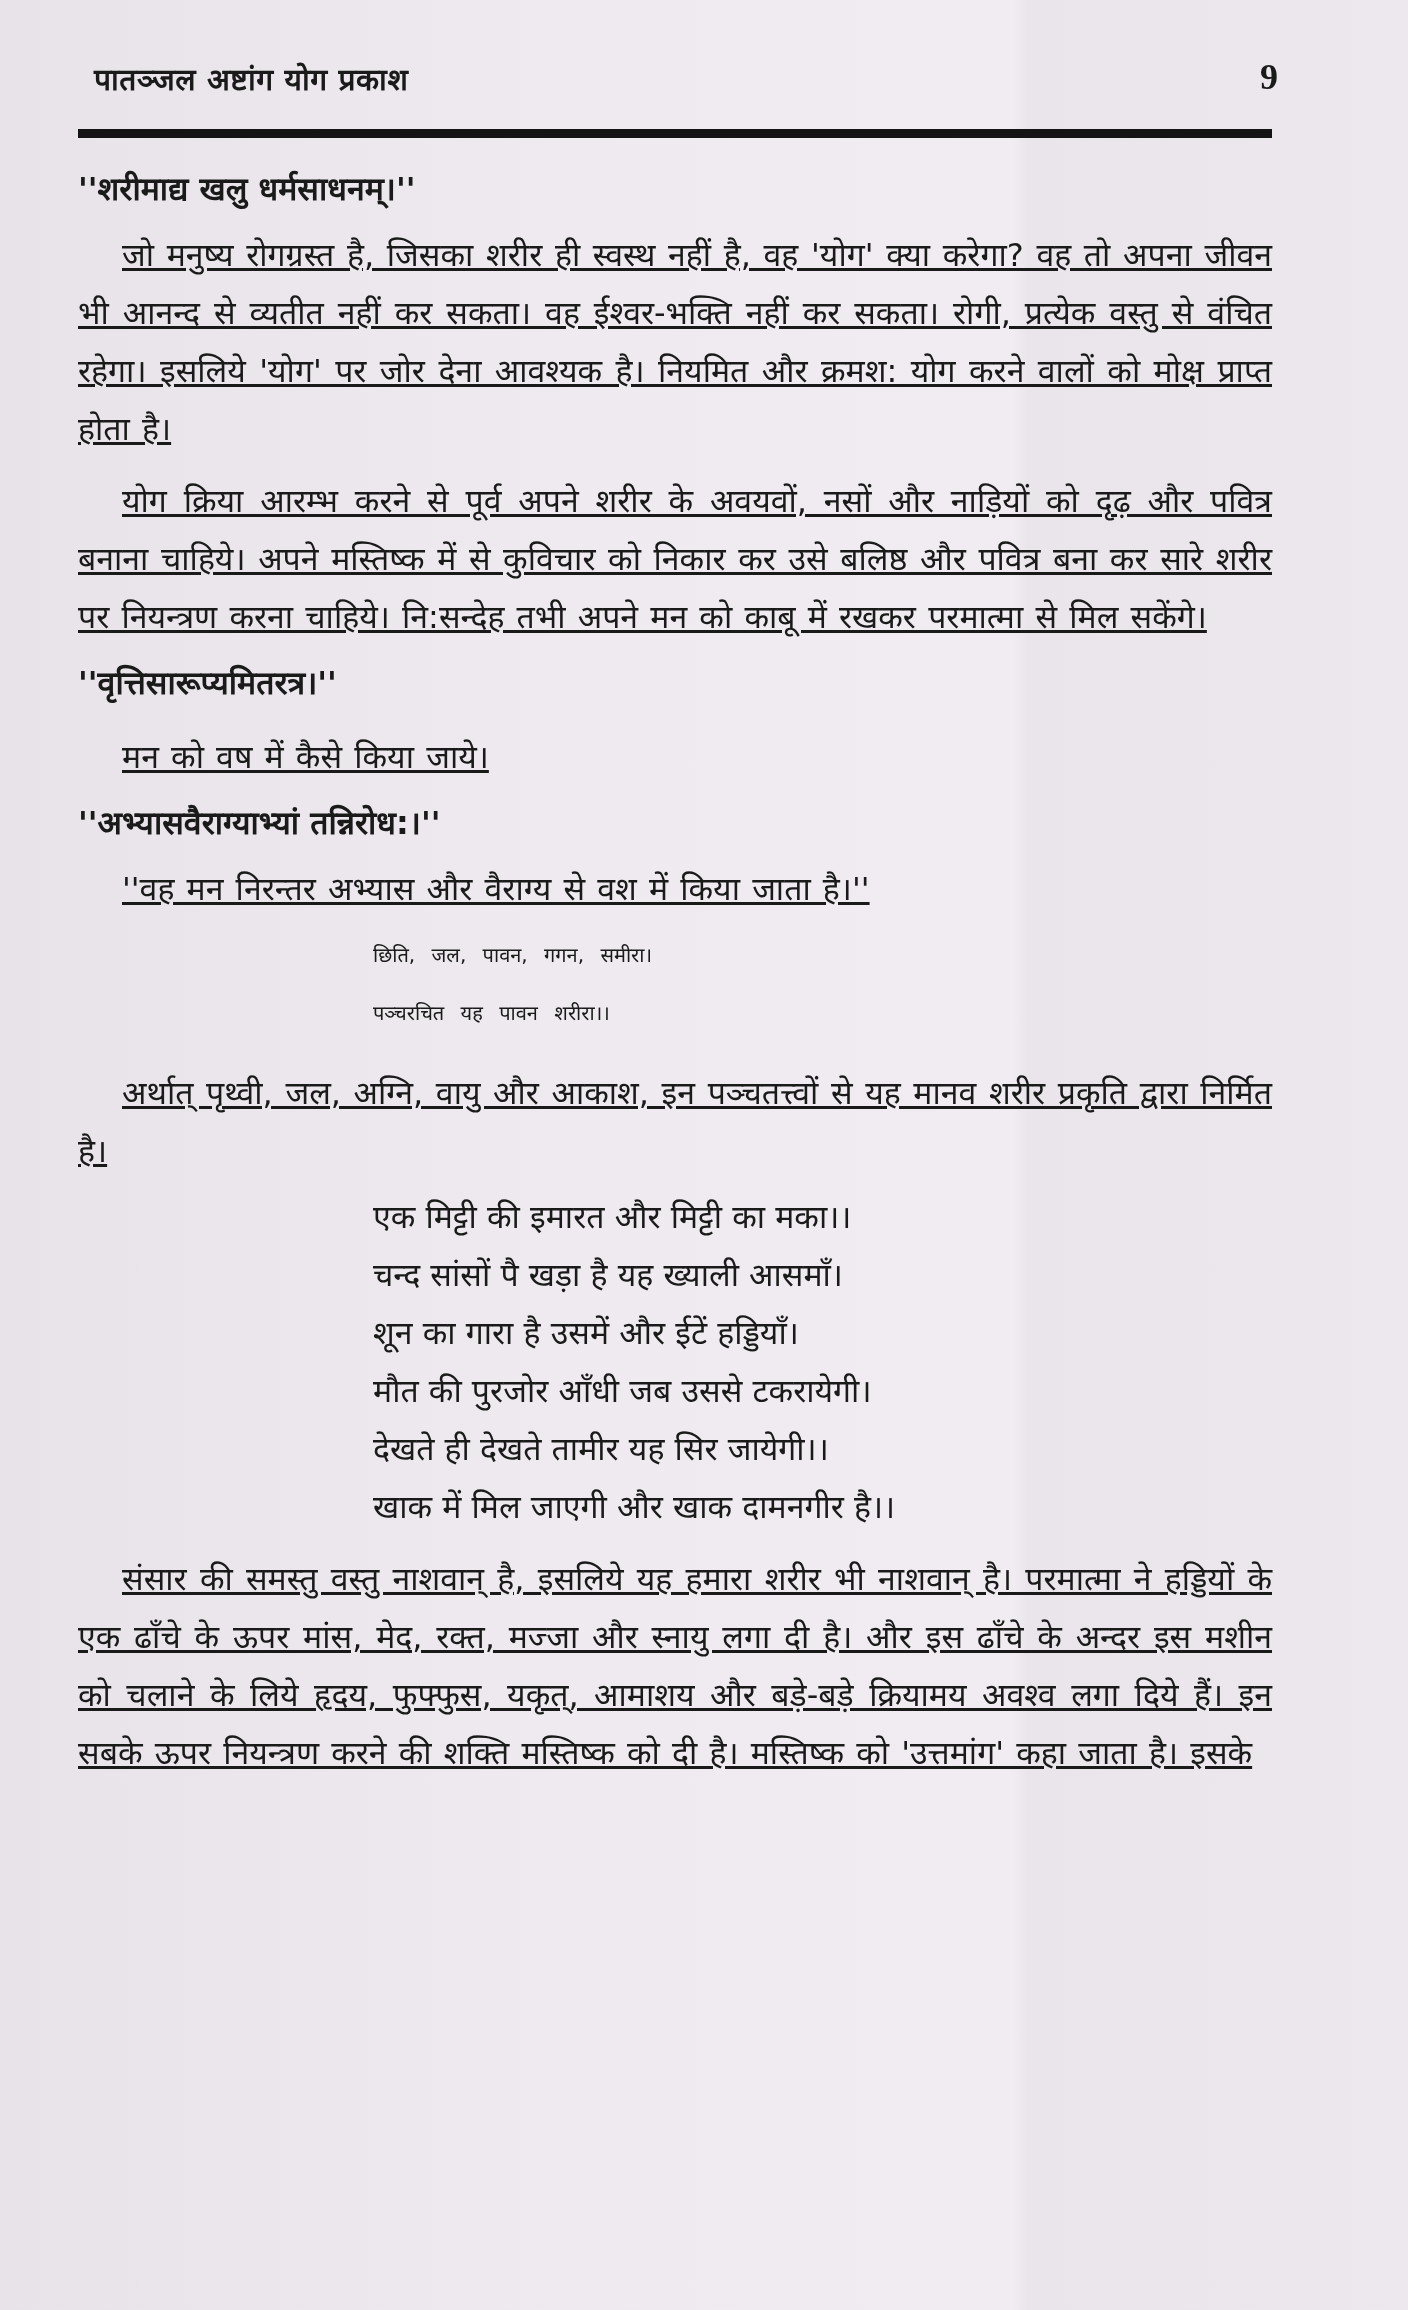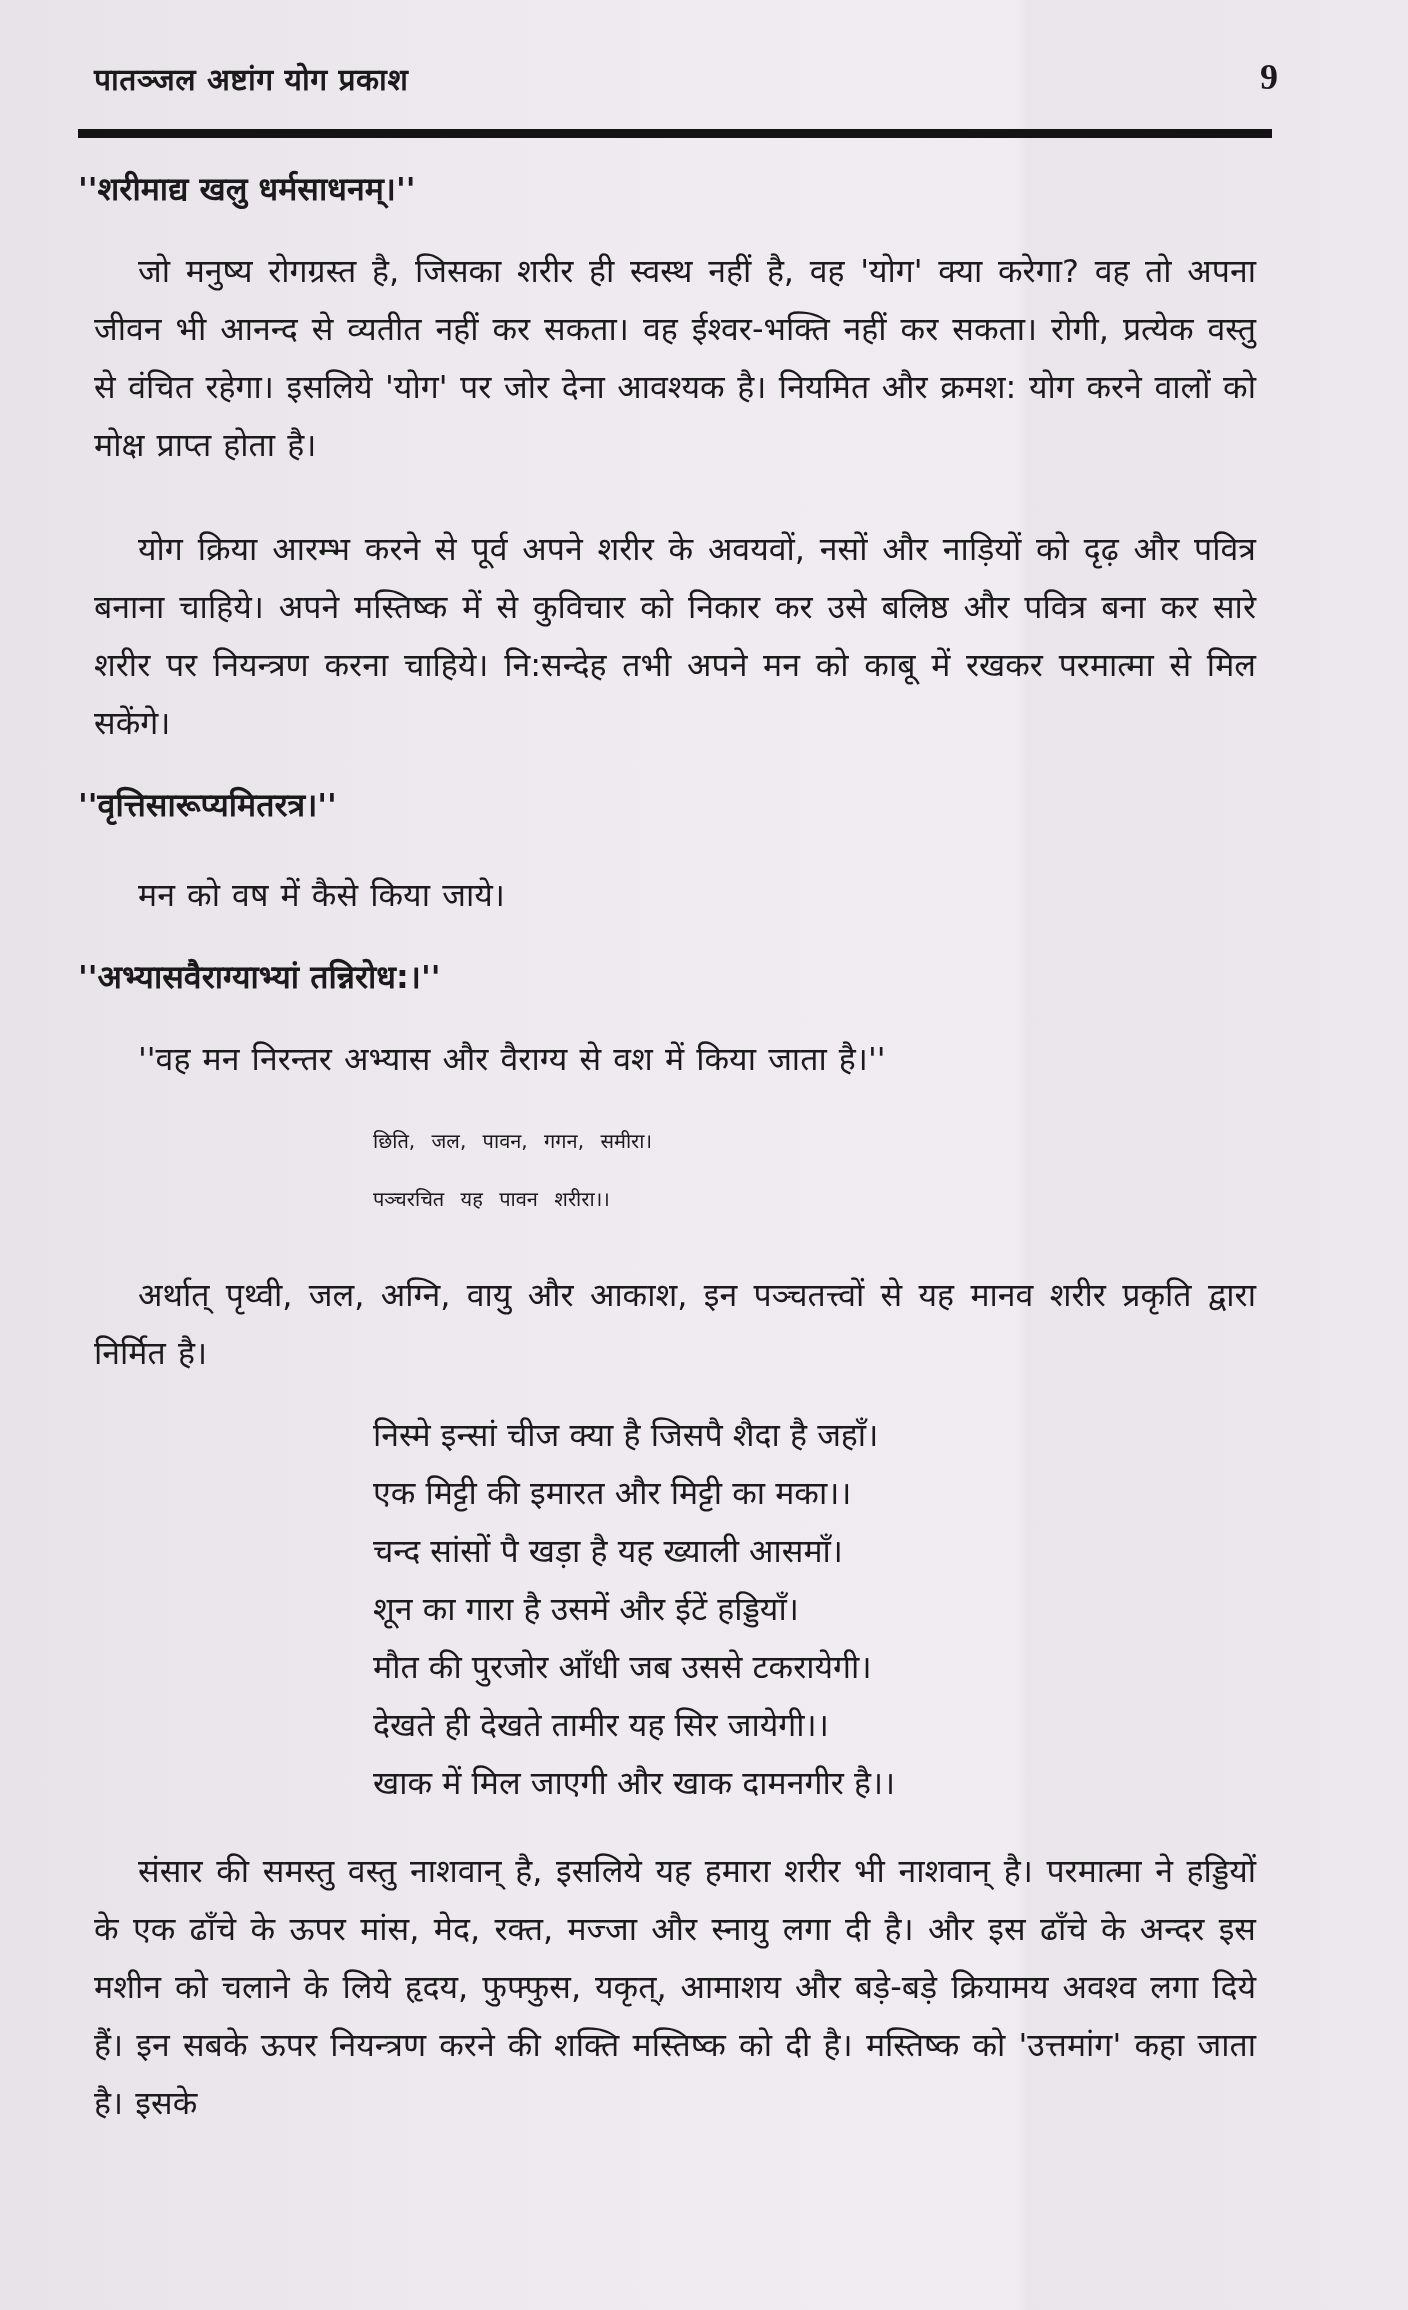--- a/index.html
+++ b/index.html
@@ -62,25 +62,26 @@
       line-height: 58px;
     }
     .sloka {
       text-align: left;
       font-weight: bold;
       font-size: 32px;
       margin: 0;
       line-height: 58px;
     }
     .para {
-      margin: 16px;
+      margin: 0;
       text-indent: 44px;
       text-align: justify;
       text-align-last: left;
       word-spacing: 2px;
+      text-decoration: underline;
     }
     .gap-s { height: 8px; }
     .gap-m { height: 14px; }
     .verse-bold {
       margin: 0 0 0 295px;
       font-weight: normal;
       font-size: 20px;
       line-height: 58px;
       word-spacing: 10px;
     }
@@ -117,21 +118,20 @@
     <div class="gap-s"></div>
     <p class="para">''वह मन निरन्तर अभ्यास और वैराग्य से वश में किया जाता है।''</p>
     <div class="gap-s"></div>
     <p class="verse-bold">छिति, जल, पावन, गगन, समीरा।</p>
     <p class="verse-bold">पञ्चरचित यह पावन शरीरा।।</p>
     <div class="gap-m"></div>
     <div class="gap-s"></div>
     <p class="para">अर्थात् पृथ्वी, जल, अग्नि, वायु और आकाश, इन पञ्चतत्त्वों से यह मानव शरीर प्रकृति द्वारा निर्मित है।</p>
     <div class="gap-s"></div>
     <div class="poem">
-      <span class="poem-line">निस्मे इन्सां चीज क्या है जिसपै शैदा है जहाँ।</span>
       <span class="poem-line">एक मिट्टी की इमारत और मिट्टी का मका।।</span>
       <span class="poem-line">चन्द सांसों पै खड़ा है यह ख्याली आसमाँ।</span>
       <span class="poem-line">शून का गारा है उसमें और ईटें हड्डियाँ।</span>
       <span class="poem-line">मौत की पुरजोर आँधी जब उससे टकरायेगी।</span>
       <span class="poem-line">देखते ही देखते तामीर यह सिर जायेगी।।</span>
       <span class="poem-line">खाक में मिल जाएगी और खाक दामनगीर है।।</span>
     </div>
     <div class="gap-m"></div>
     <p class="para">संसार की समस्तु वस्तु नाशवान् है, इसलिये यह हमारा शरीर भी नाशवान् है। परमात्मा ने हड्डियों के एक ढाँचे के ऊपर मांस, मेद, रक्त, मज्जा और स्नायु लगा दी है। और इस ढाँचे के अन्दर इस मशीन को चलाने के लिये हृदय, फुफ्फुस, यकृत्, आमाशय और बड़े-बड़े क्रियामय अवश्व लगा दिये हैं। इन सबके ऊपर नियन्त्रण करने की शक्ति मस्तिष्क को दी है। मस्तिष्क को 'उत्तमांग' कहा जाता है। इसके</p>
   </div>

